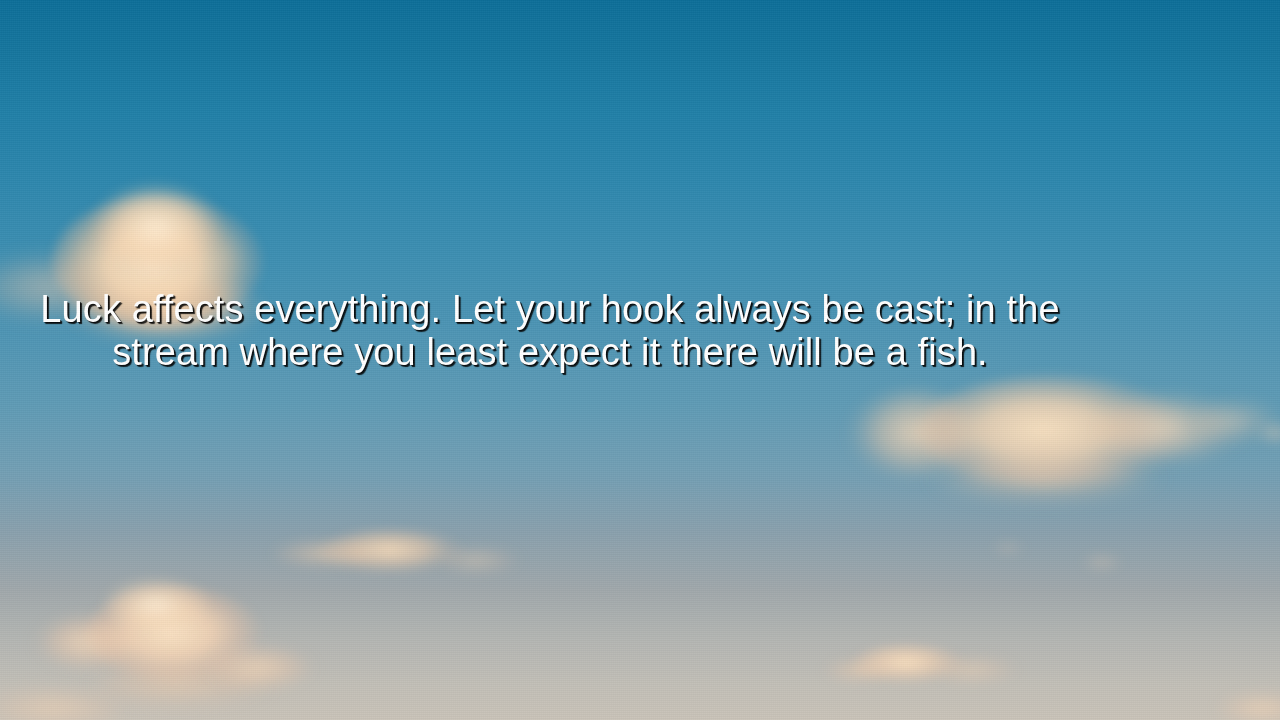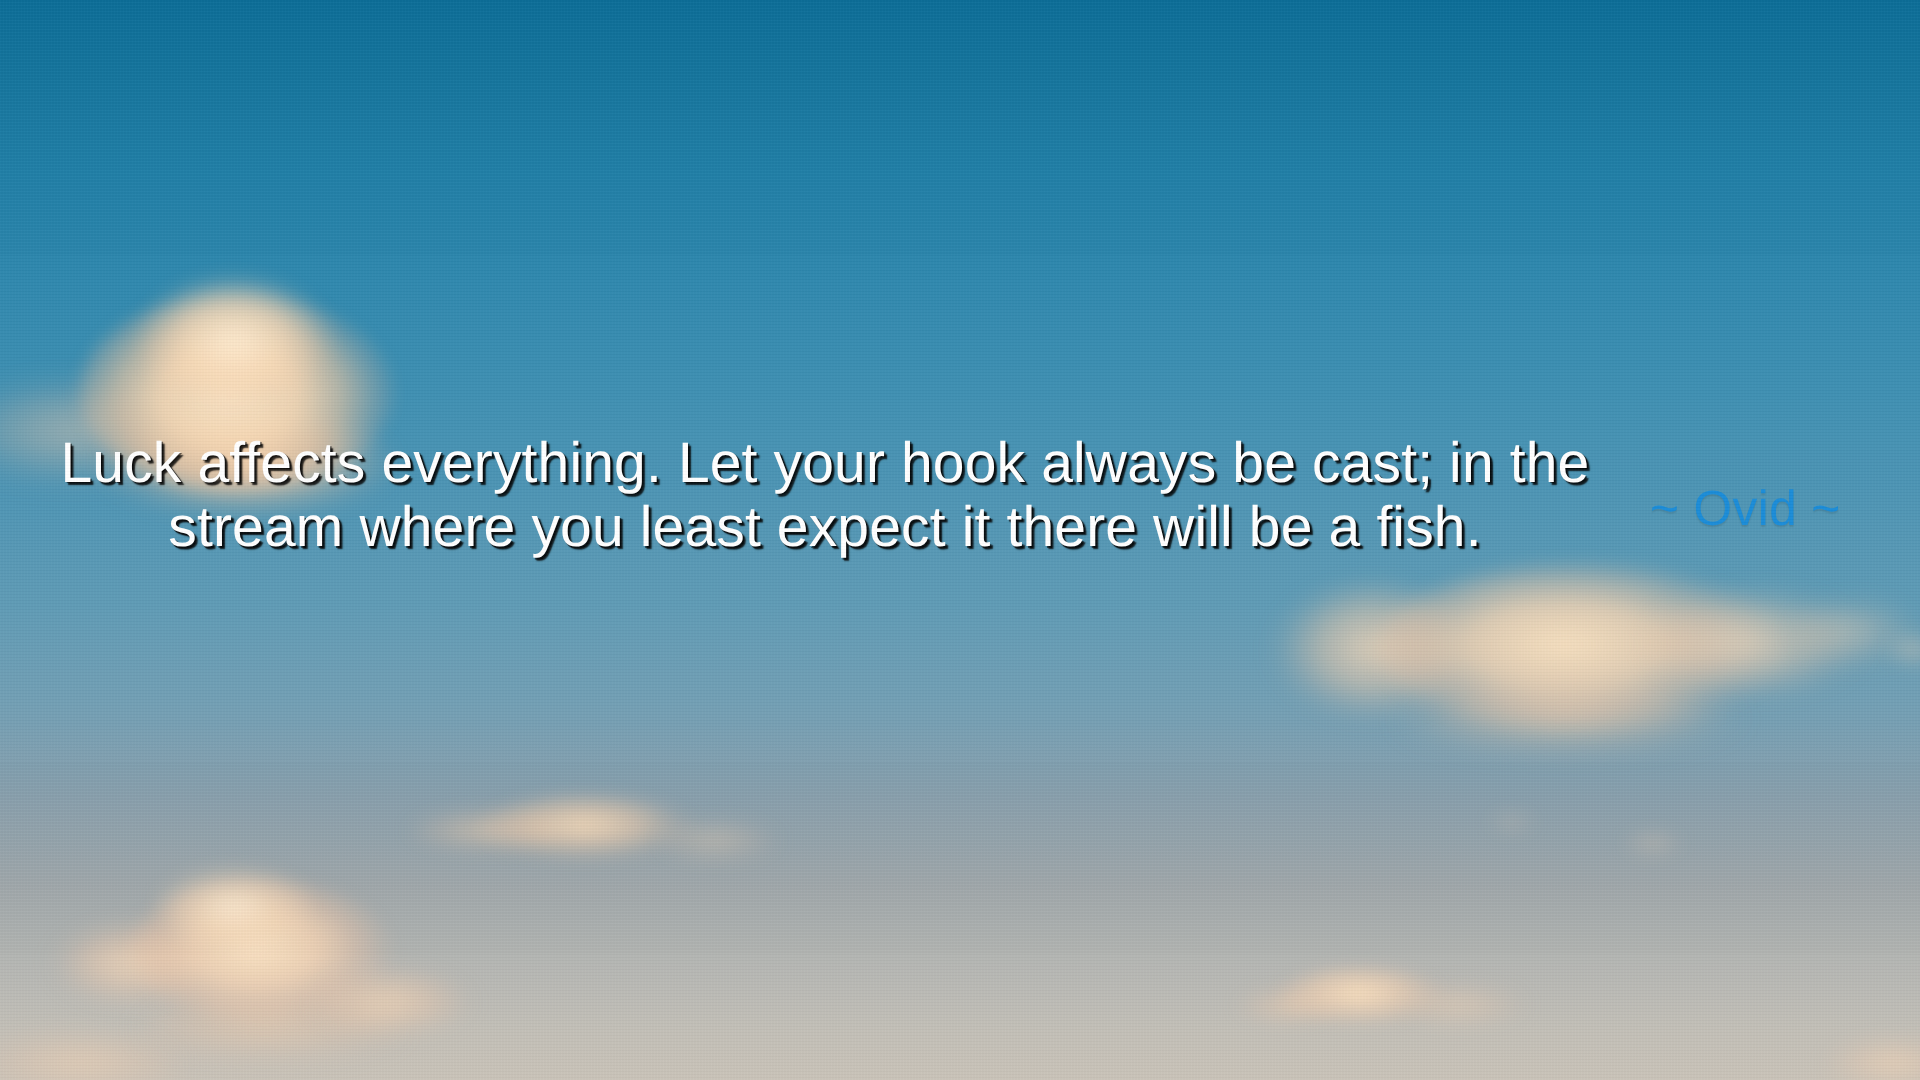--- a/index.html
+++ b/index.html
@@ -392,17 +392,16 @@
   <div class="cloud c-bl-right"></div>
   <div class="cloud c-bl-corner"></div>
 
   <div class="cloud c-br-left"></div>
   <div class="cloud c-br-main"></div>
   <div class="cloud c-br-right"></div>
   <div class="cloud c-br-far"></div>
 
   <div class="quote-overlay">
     <p class="quote-text">Luck affects everything. Let your hook always be cast; in the stream where you least expect it there will be a fish.</p>
-    <p class="quote-author">~ Ovid ~</p>
   </div>
 
   <div class="grain"></div>
 </div>
 
 </body></html>

